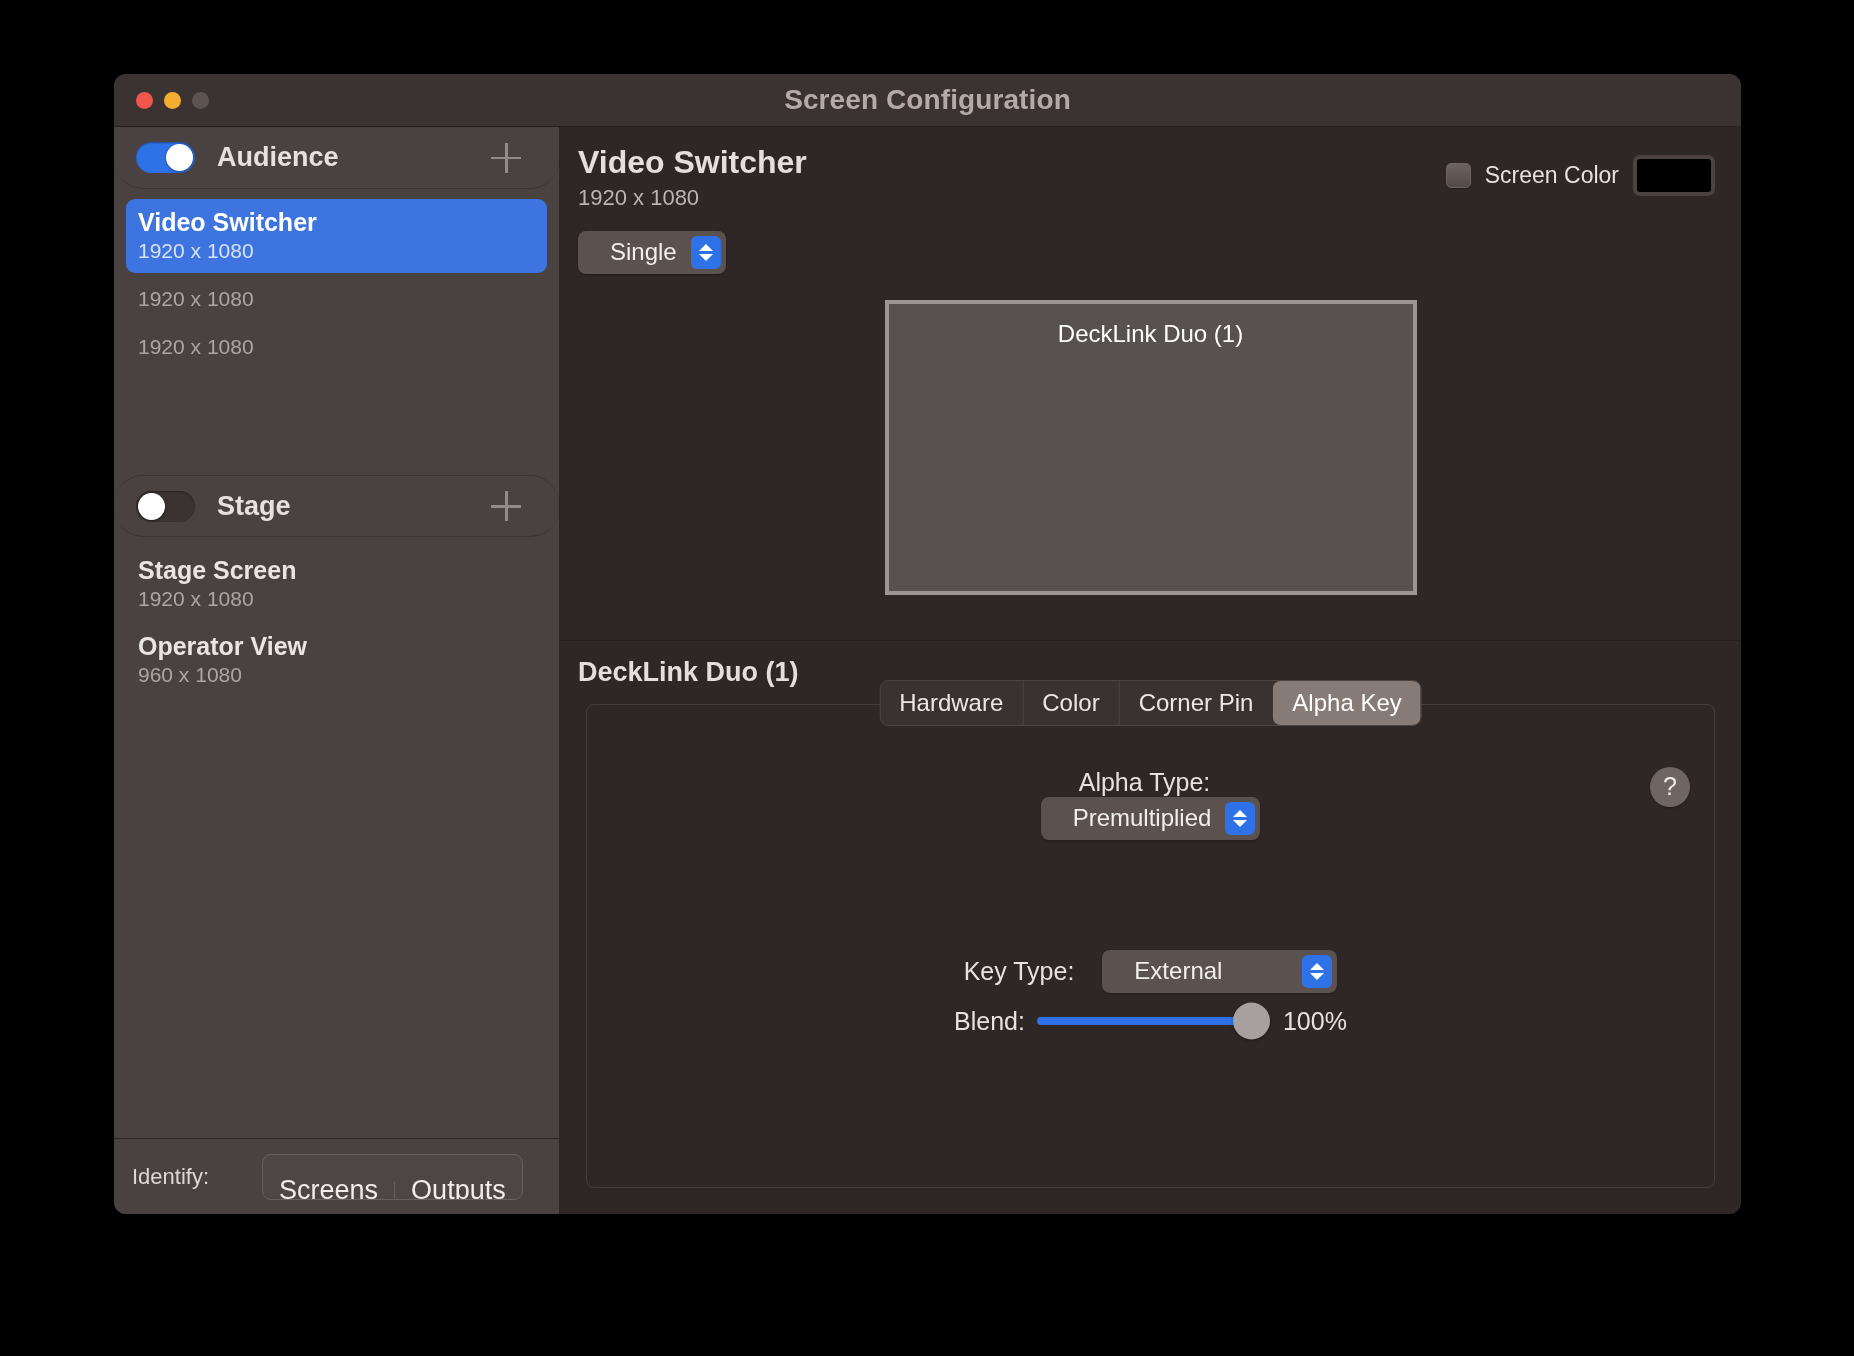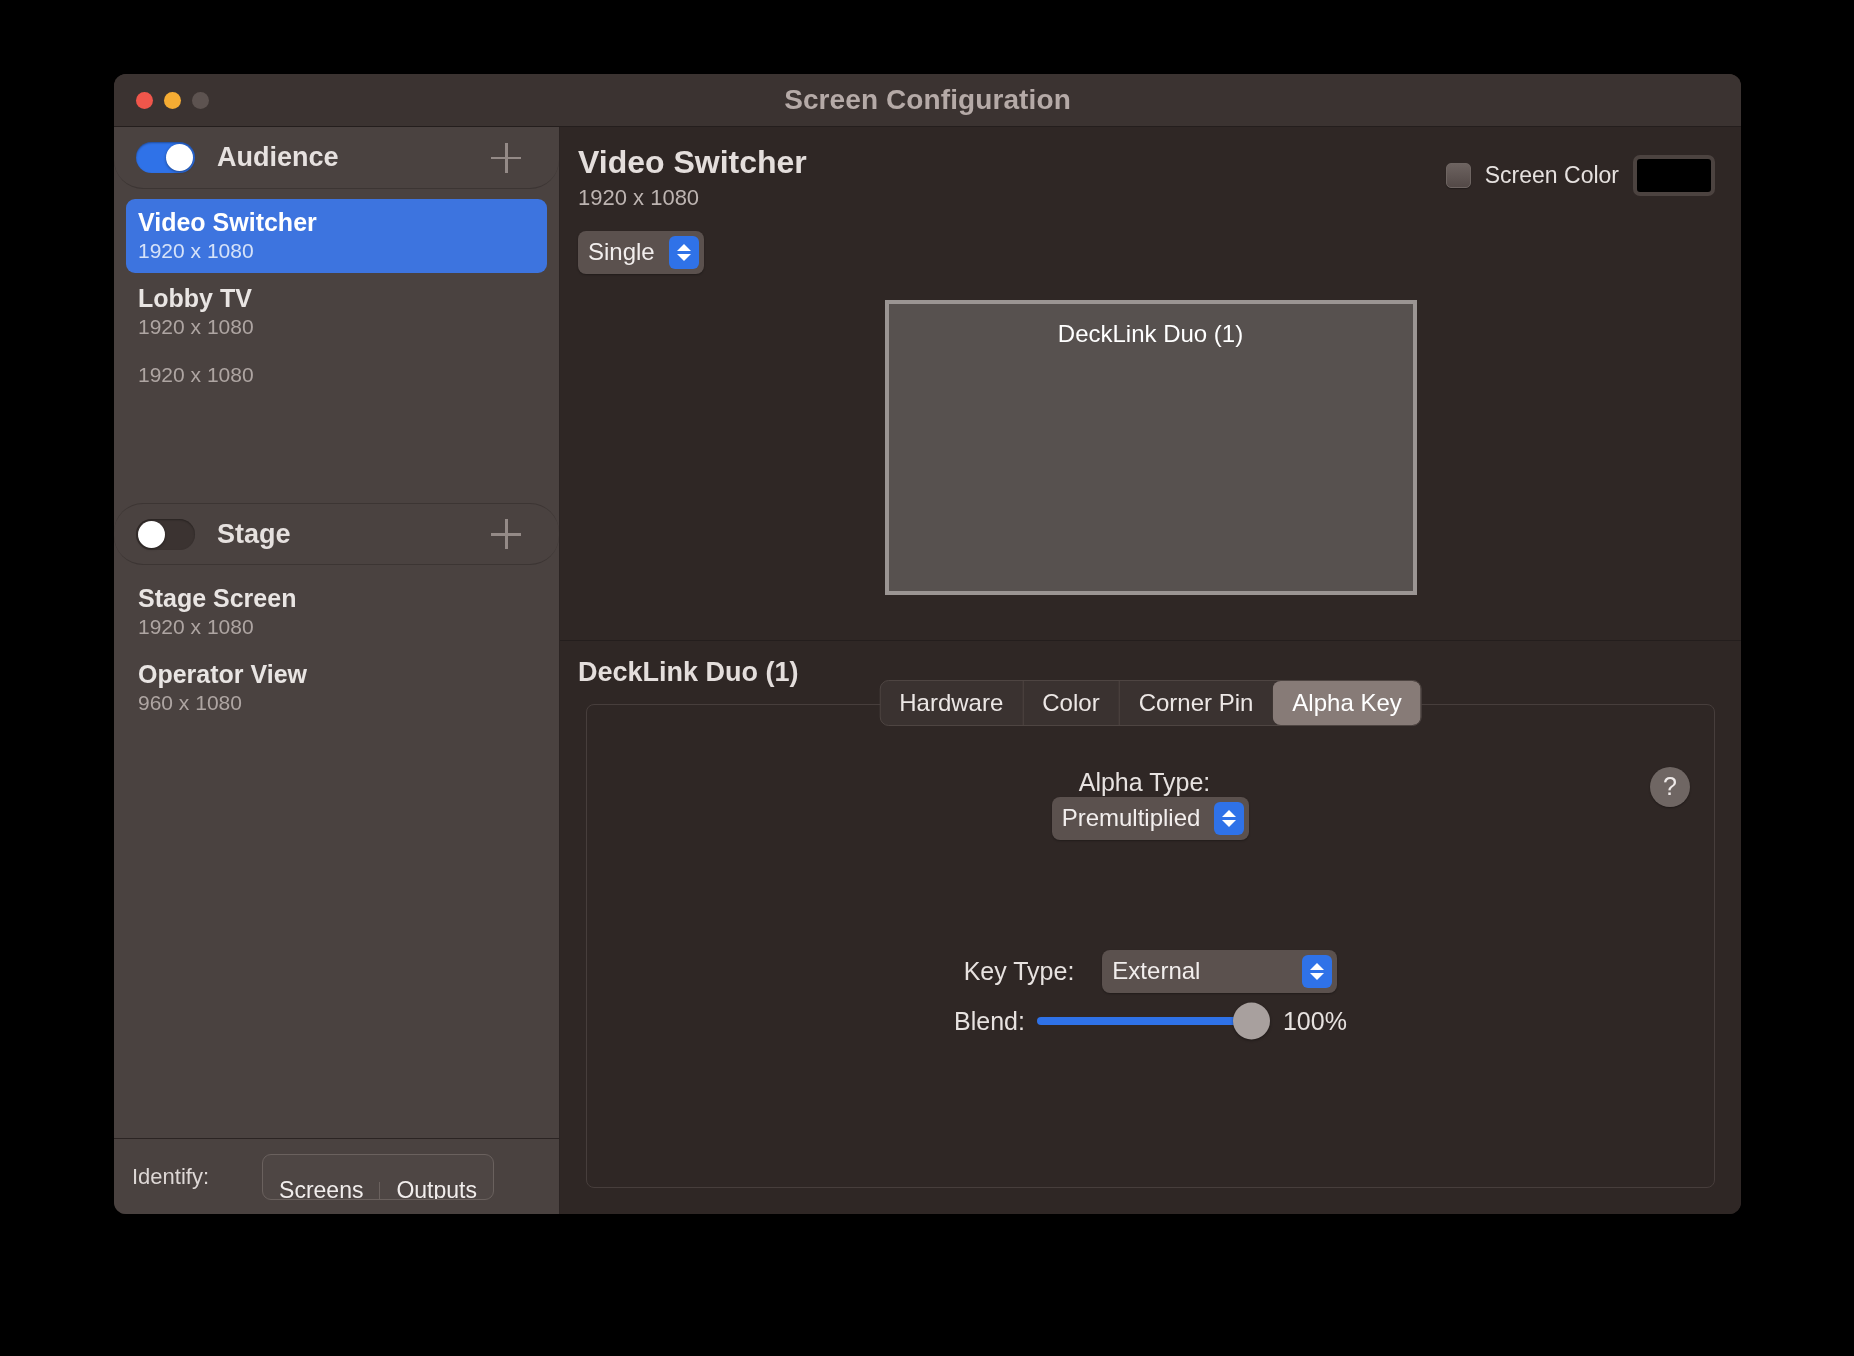--- a/index.html
+++ b/index.html
@@ -155,21 +155,21 @@
     display: flex;
     background: #4e4644;
     border: 1px solid #6a615e;
     border-radius: 9px;
     overflow: hidden;
     height: 46px;
   }
   .seg {
     padding: 4px 16px;
     display: flex; align-items: center;
-    font-size: 23px;
+    font-size: 27px;
     color: #f1edec;
     margin-top: 27px;
   }
   .seg + .seg { border-left: 1px solid #6a615e; }
 
   
   #main {
     flex: 1 1 auto;
     background: #2f2725;
     display: flex;
@@ -220,21 +220,21 @@
   #mode-bar {
     padding: 8px 0 10px 18px;
     flex: 0 0 auto;
   }
   .popup {
     display: inline-flex;
     align-items: center;
     background: #5b514e;
     border-radius: 8px;
     height: 43px;
-    padding-left: 10px;
+    padding-left: 32px;
     padding-right: 5px;
     box-shadow: 0 1px 2px rgba(0,0,0,0.3);
   }
   .popup .popup-label {
     font-size: 24px;
     color: #f2eeed;
     white-space: nowrap;
   }
   .popup .stepper {
     width: 30px; height: 33px;
@@ -401,21 +401,20 @@
         <div class="group-title">Audience</div>
         <div class="plus-btn"></div>
       </div>
 
       <div class="screen-list">
         <div class="screen-item selected">
           <div class="screen-name">Video Switcher</div>
           <div class="screen-res">1920 x 1080</div>
         </div>
         <div class="screen-item">
-          <div class="screen-name">Lobby TV</div>
           <div class="screen-res">1920 x 1080</div>
         </div>
         <div class="screen-item">
           <div class="screen-res">1920 x 1080</div>
         </div>
       </div>
 
       <div class="sb-spacer-a"></div>
 
       <div class="group-header second">

